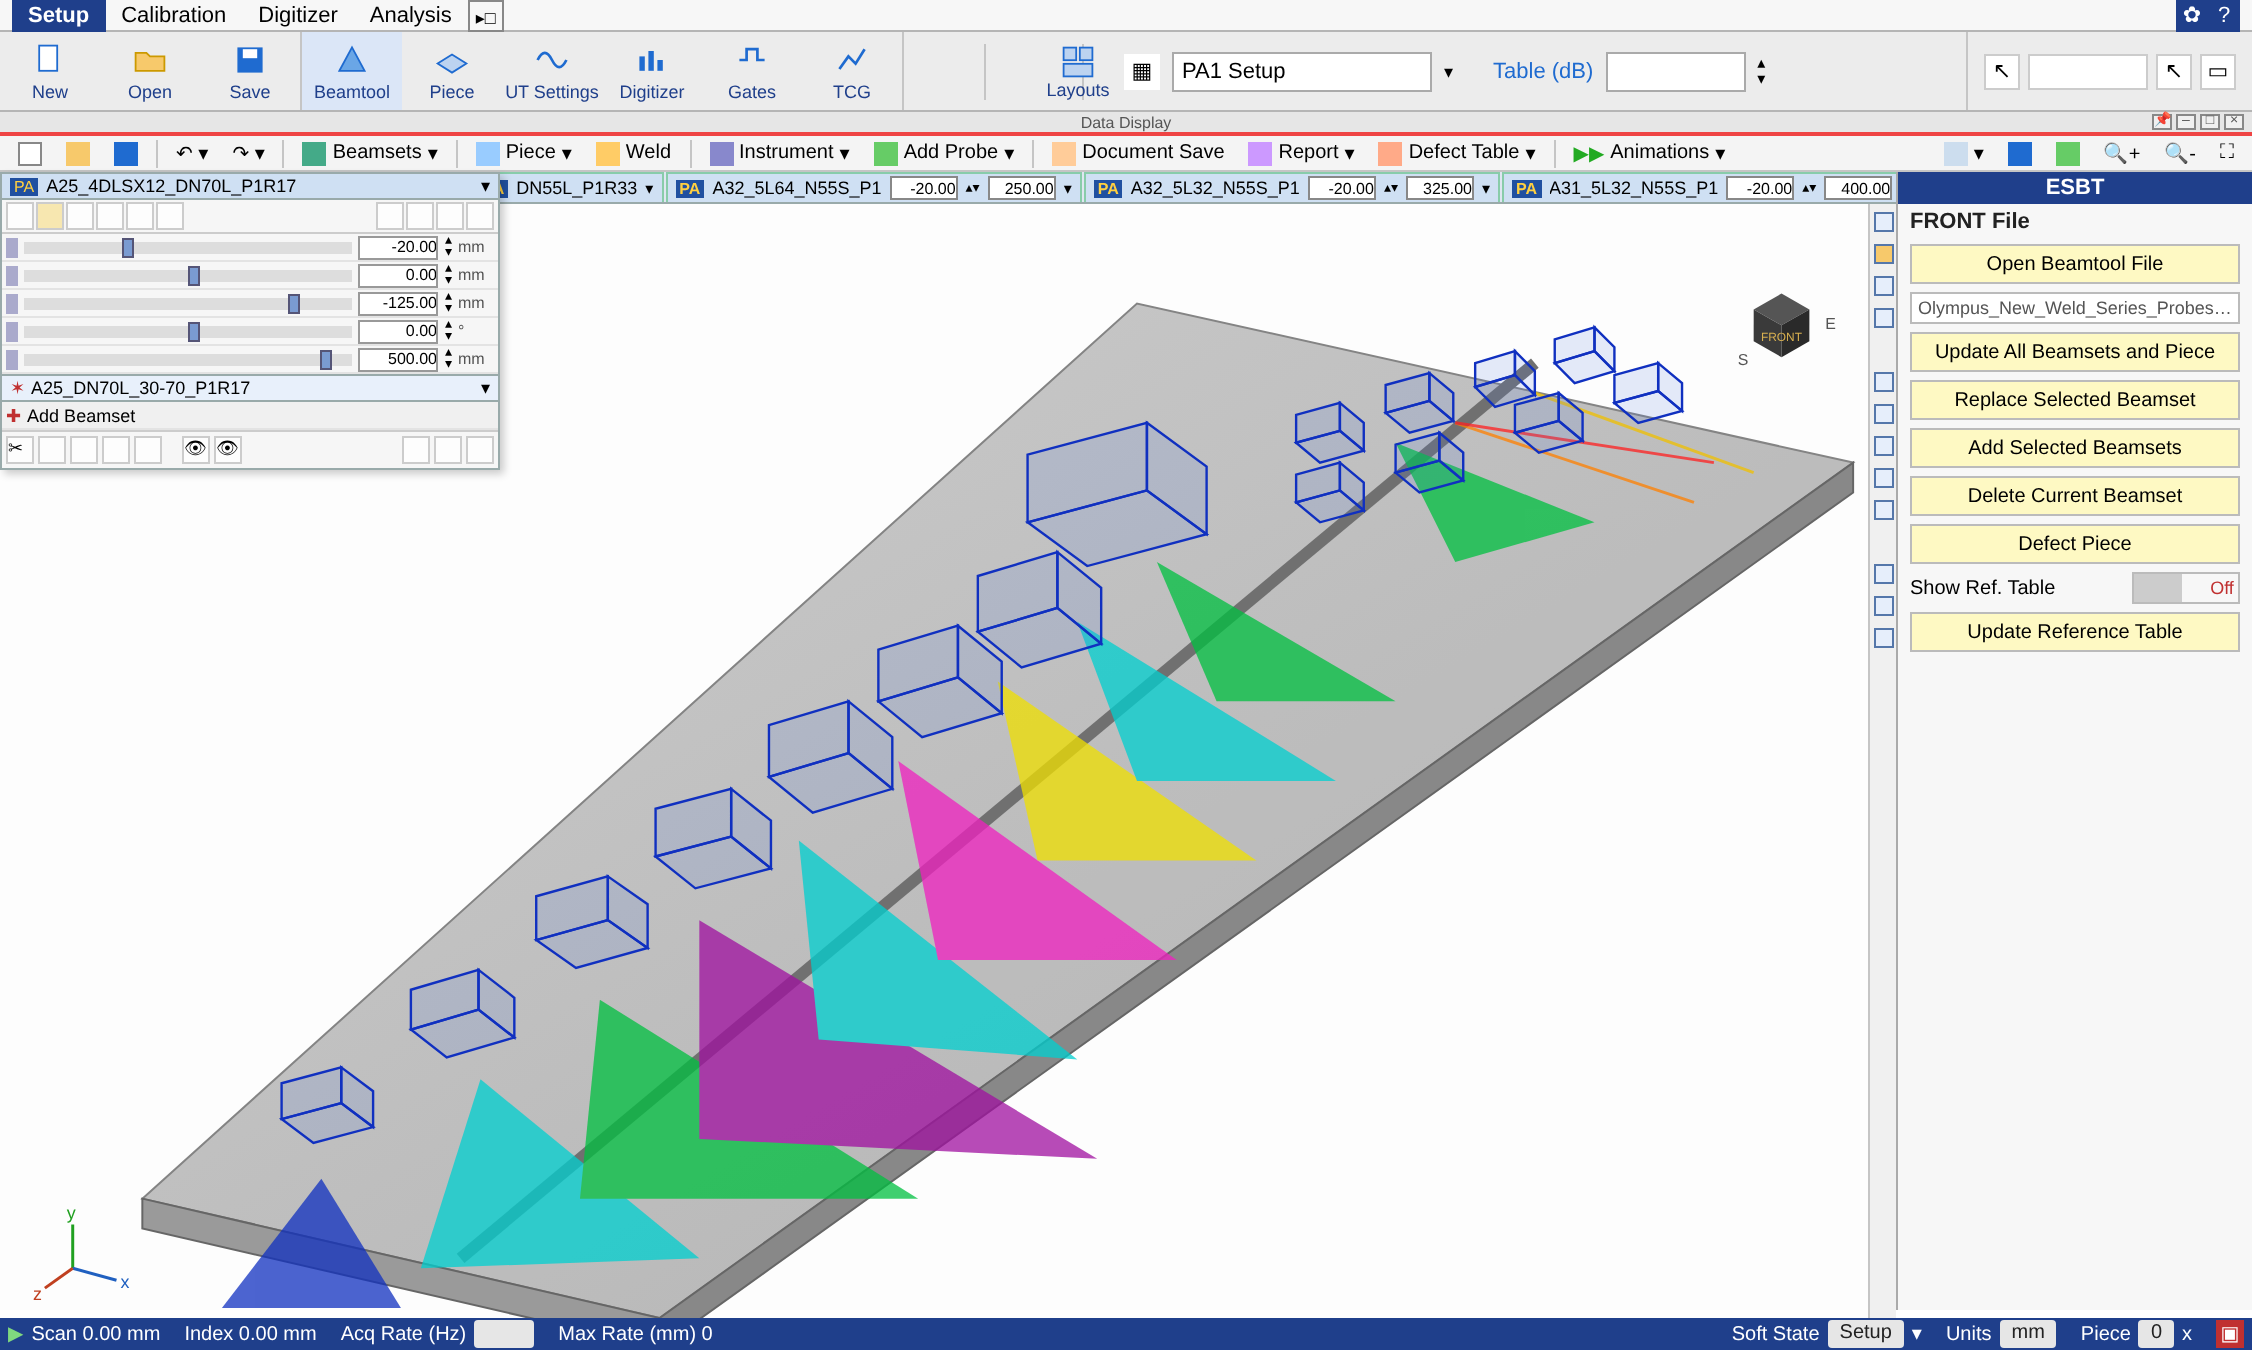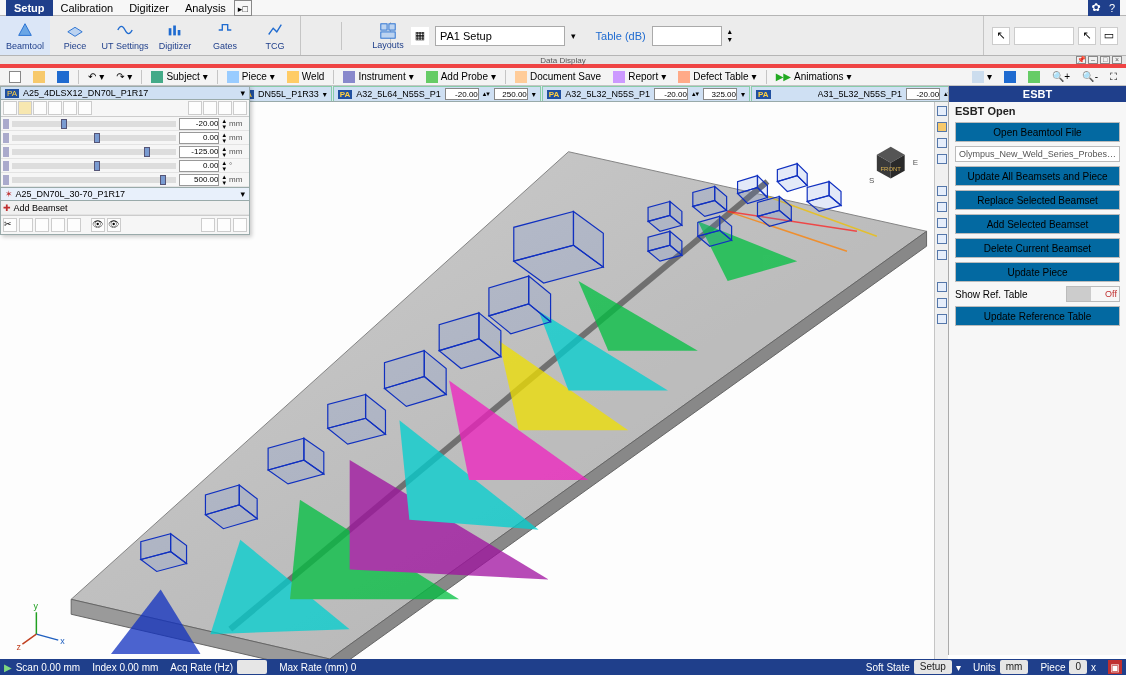--- a/index.html
+++ b/index.html
@@ -20,21 +20,21 @@
   .toolbar-mid { flex:1; display:flex; align-items:center; justify-content:flex-start; padding-left:40px; gap:20px; }
   .layouts-btn { width:50px; display:flex; flex-direction:column; align-items:center; justify-content:center; font-size:9px; color:#1f3f8b; border-left:1px solid #c5c5c5; border-right:1px solid #c5c5c5;padding-left:44px; }
   .combo { display:flex; align-items:center; gap:6px; }
   .combo select, .combo input { font-size:11px; height:20px; border:1px solid #aaa; background:#fff; }
   .combo .wide { width:130px; padding:0 4px; }
   .combo .narrow { width:70px; padding:0 4px; }
   .toolbar-icons-right { display:flex; align-items:center; gap:4px; padding:0 8px; border-left:1px solid #c5c5c5;}
   .tiny-ico { width:18px; height:18px; border:1px solid #ccc; background:#fff; display:flex; align-items:center; justify-content:center; font-size:11px; cursor:pointer;}
 
   
-  .datadisplay-bar { height:12px; background:#e6e6e6; border-bottom:4px solid #ef4444; font-size:8px; color:#555; display:flex; align-items:center; justify-content:center; position:relative;}
+  .datadisplay-bar { height:12px; background:#e6e6e6; border-bottom:2px solid #ef4444; font-size:8px; color:#555; display:flex; align-items:center; justify-content:center; position:relative;}
   .datadisplay-bar .ddtxt { position:absolute; left:50%; transform:translateX(-50%);}
   .datadisplay-bar .win-btns { position:absolute; right:4px; display:flex; gap:2px;}
   .datadisplay-bar .win-btns span { width:10px; height:8px; border:1px solid #888; background:#f0f0f0; font-size:7px; text-align:center; line-height:6px; cursor:pointer;}
 
   
   .smallbar { height:18px; background:#f4f4f4; border-bottom:1px solid #c5c5c5; display:flex; align-items:center; padding:0 4px; gap:2px; font-size:10px; }
   .small-btn { display:flex; align-items:center; gap:3px; padding:0 4px; height:16px; border:1px solid transparent; cursor:pointer; white-space:nowrap;}
   .sep { width:1px; height:14px; background:#c5c5c5; margin:0 2px;}
   .mini-ico { width:12px; height:12px; background:#6699cc; display:inline-block;}
   .smallbar-right { margin-left:auto; display:flex; gap:2px; }
@@ -52,21 +52,21 @@
   
   .viewport { position:absolute; top:16px; left:0; right:178px; bottom:0; background:#fdfdfd; }
   .viewport svg { width:100%; height:100%; }
   .nav-strip { position:absolute; top:16px; right:178px; width:14px; bottom:0; background:#f0f0f0; border-left:1px solid #c5c5c5; display:flex; flex-direction:column; align-items:center; padding-top:4px; gap:6px;}
   .nav-strip .navico { width:10px; height:10px; border:1px solid #5577aa; background:#e6eefb; cursor:pointer;}
 
   
   .right-panel { position:absolute; top:0; right:0; width:178px; bottom:4px; background:#f7f7f7; border-left:1px solid #aaa; display:flex; flex-direction:column; }
   .right-panel .panel-title { background:#1f3f8b; color:#fff; text-align:center; height:16px; line-height:16px; font-weight:bold; font-size:11px;}
   .right-panel .section-label { font-weight:bold; padding:3px 6px; font-size:11px; color:#222;}
-  .right-panel .panel-btn { margin:2px 6px; height:20px; background:#0369a1; border:1px solid #bbb; font-size:10px; cursor:pointer;}
+  .right-panel .panel-btn { margin:2px 6px; height:20px; background:#fef9c3; border:1px solid #bbb; font-size:10px; cursor:pointer;}
   .right-panel .filefield { margin:2px 6px; height:16px; border:1px solid #bbb; background:#fff; font-size:9px; padding:0 3px; line-height:14px; color:#555; overflow:hidden; text-overflow:ellipsis; white-space:nowrap;}
   .ref-row { display:flex; align-items:center; justify-content:space-between; padding:2px 6px; font-size:10px;}
   .toggle { width:54px; height:16px; border:1px solid #bbb; display:flex; }
   .toggle .knob { width:24px; background:#ccc;}
   .toggle .lab { flex:1; text-align:center; font-size:9px; line-height:14px; color:#c03030;padding-left:12px;}
 
   
   .probe-panel { position:absolute; top:86px; left:0; width:250px; background:#f6f6f6; border:1px solid #9aa; box-shadow:2px 2px 4px rgba(0,0,0,.2); font-size:9px; z-index:5;}
   .probe-panel .pp-title { background:#cfe0f3; border-bottom:1px solid #9aa; padding:1px 4px; display:flex; align-items:center; gap:4px;}
   .probe-panel .pp-toolbar { display:flex; padding:1px 2px; border-bottom:1px solid #ccc; gap:1px;}
@@ -96,20 +96,41 @@
   <div class="menu-item">Digitizer</div>
   <div class="menu-item">Analysis</div>
   <div class="menu-item" style="border:1px solid #888; padding:0 3px; font-size:9px;">▸□</div>
   <div class="spacer"></div>
   <div class="icon-right">✿</div>
   <div class="icon-right">?</div>
 </div>
 
 <div class="toolbar-row">
   <div class="tool-group">
+    <div class="tool-btn">
+        <svg class="ico" viewBox="0 0 20 20">
+          <rect x="4" y="2" width="10" height="14" fill="#fff" stroke="#1f6bd0"></rect>
+        </svg>
+        <span>New</span>
+      </div>
+    <div class="tool-btn">
+        <svg class="ico" viewBox="0 0 20 20">
+          <path d="M2 6h6l2 2h8v8H2z" fill="#f7c96b" stroke="#cc9900"></path>
+        </svg>
+        <span>Open</span>
+      </div>
+    <div class="tool-btn">
+        <svg class="ico" viewBox="0 0 20 20">
+          <rect x="3" y="3" width="14" height="14" fill="#1f6bd0"></rect>
+          <rect x="6" y="4" width="8" height="5" fill="#fff"></rect>
+        </svg>
+        <span>Save</span>
+      </div>
+  </div>
+  <div class="tool-group">
     <div class="tool-btn" style="background:#dbe6f7;">
         <svg class="ico" viewBox="0 0 20 20">
           <path d="M3 16 L10 3 L17 16 Z" fill="#6aa6e6" stroke="#1f6bd0"></path>
         </svg>
         <span>Beamtool</span>
       </div>
     <div class="tool-btn">
         <svg class="ico" viewBox="0 0 20 20">
           <path d="M2 12 L10 7 L18 12 L10 17 Z" fill="#bcd3f0" stroke="#1f6bd0"></path>
         </svg>
@@ -187,21 +208,21 @@
   <div class="small-btn">
       <span class="mini-ico" style="background:#f7c96b;"></span>
     </div>
   <div class="small-btn">
       <span class="mini-ico" style="background:#1f6bd0;"></span>
     </div>
   <span class="sep"></span>
   <div class="small-btn">↶ ▾</div>
   <div class="small-btn">↷ ▾</div>
   <span class="sep"></span>
-  <div class="small-btn"><span class="mini-ico" style="background:#4a8;"></span><span>Subject</span> ▾</div>
+  <div class="small-btn"><span class="mini-ico" style="background:#4a8;"></span><span>Beamsets</span> ▾</div>
   <span class="sep"></span>
   <div class="small-btn"><span class="mini-ico" style="background:#9cf;"></span><span>Piece</span> ▾</div>
   <div class="small-btn">
       <span class="mini-ico" style="background:#fc6;"></span>
       <span>Weld</span>
     </div>
   <span class="sep"></span>
   <div class="small-btn"><span class="mini-ico" style="background:#88c;"></span><span>Instrument</span> ▾</div>
   <div class="small-btn"><span class="mini-ico" style="background:#6c6;"></span><span>Add Probe</span> ▾</div>
   <span class="sep"></span>
@@ -255,21 +276,21 @@
       <div class="tab">
         <span class="pa-badge">PA</span>
     <span style="max-width:110px;overflow:hidden;text-overflow:ellipsis;">A32_5L32_N55S_P1</span>
     <input value="-20.00" style="">
     <span style="font-size:7px;">▴▾</span>
         <input value="325.00" style="">
     <span style="font-size:8px;">▾</span>
       </div>
       <div class="tab">
         <span class="pa-badge">PA</span>
-    <span style="max-width:110px;overflow:hidden;text-overflow:ellipsis;margin-left:43px;">A31_5L32_N55S_P1</span>
+    <span style="max-width:110px;overflow:hidden;text-overflow:ellipsis;">A31_5L32_N55S_P1</span>
     <input value="-20.00" style="">
     <span style="font-size:7px;">▴▾</span>
         <input value="400.00" style="">
     </div>
     </div>
 
   <div class="viewport">
     <svg viewBox="0 0 930 560">
 
       <defs>
@@ -421,28 +442,28 @@
     <div class="navico"></div>
     <div class="navico"></div>
     <div style="height:10px;"></div>
     <div class="navico"></div>
     <div class="navico"></div>
     <div class="navico"></div>
   </div>
 
   <div class="right-panel">
     <div class="panel-title">ESBT</div>
-    <div class="section-label">ESBT Open</div>
+    <div class="section-label">FRONT File</div>
     <button class="panel-btn">Open Beamtool File</button>
     <div class="filefield">Olympus_New_Weld_Series_Probes.ebwk</div>
     <button class="panel-btn">Update All Beamsets and Piece</button>
     <button class="panel-btn">Replace Selected Beamset</button>
-    <button class="panel-btn">Add Selected Beamset</button>
+    <button class="panel-btn">Add Selected Beamsets</button>
     <button class="panel-btn">Delete Current Beamset</button>
-    <button class="panel-btn">Update Piece</button>
+    <button class="panel-btn">Defect Piece</button>
     <div class="ref-row">
       <span>Show Ref. Table</span>
       <div class="toggle">
           <div class="knob"></div>
           <div class="lab">Off</div>
         </div>
     </div>
     <button class="panel-btn">Update Reference Table</button>
   </div>
 </div>

